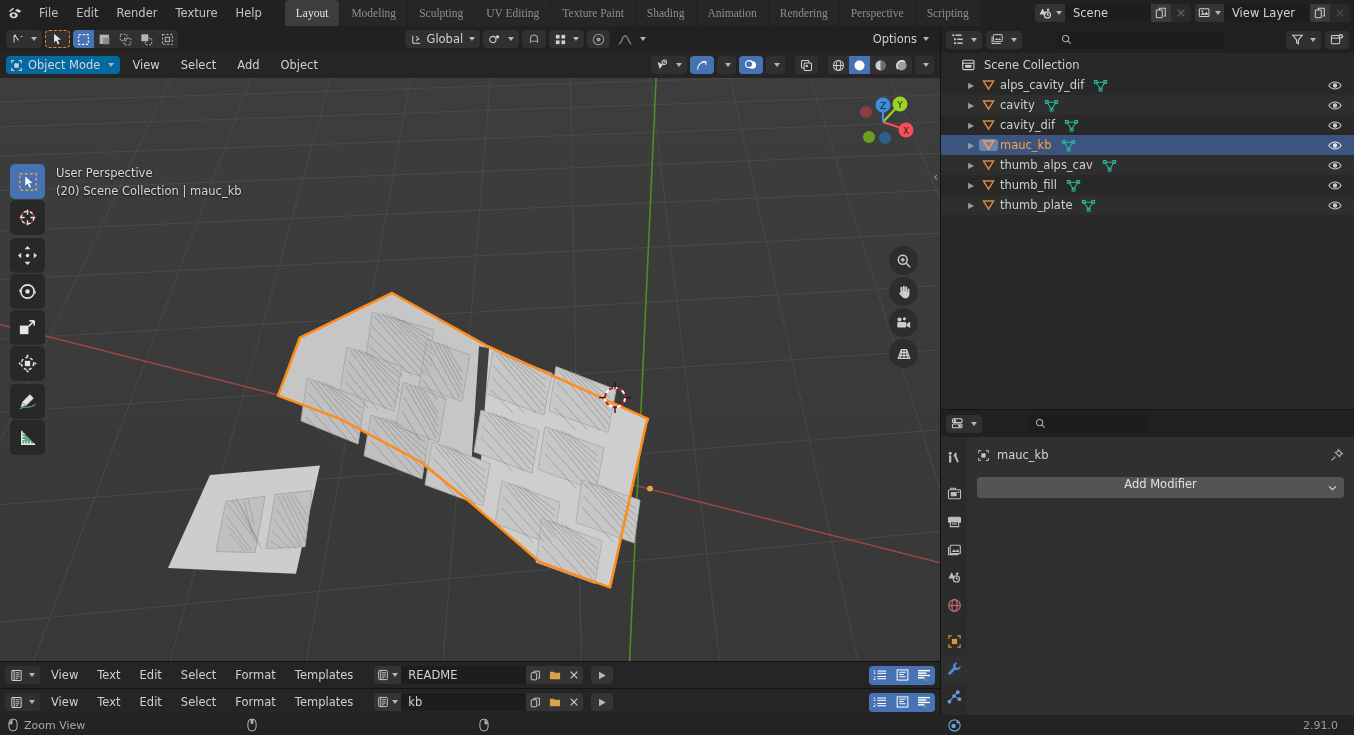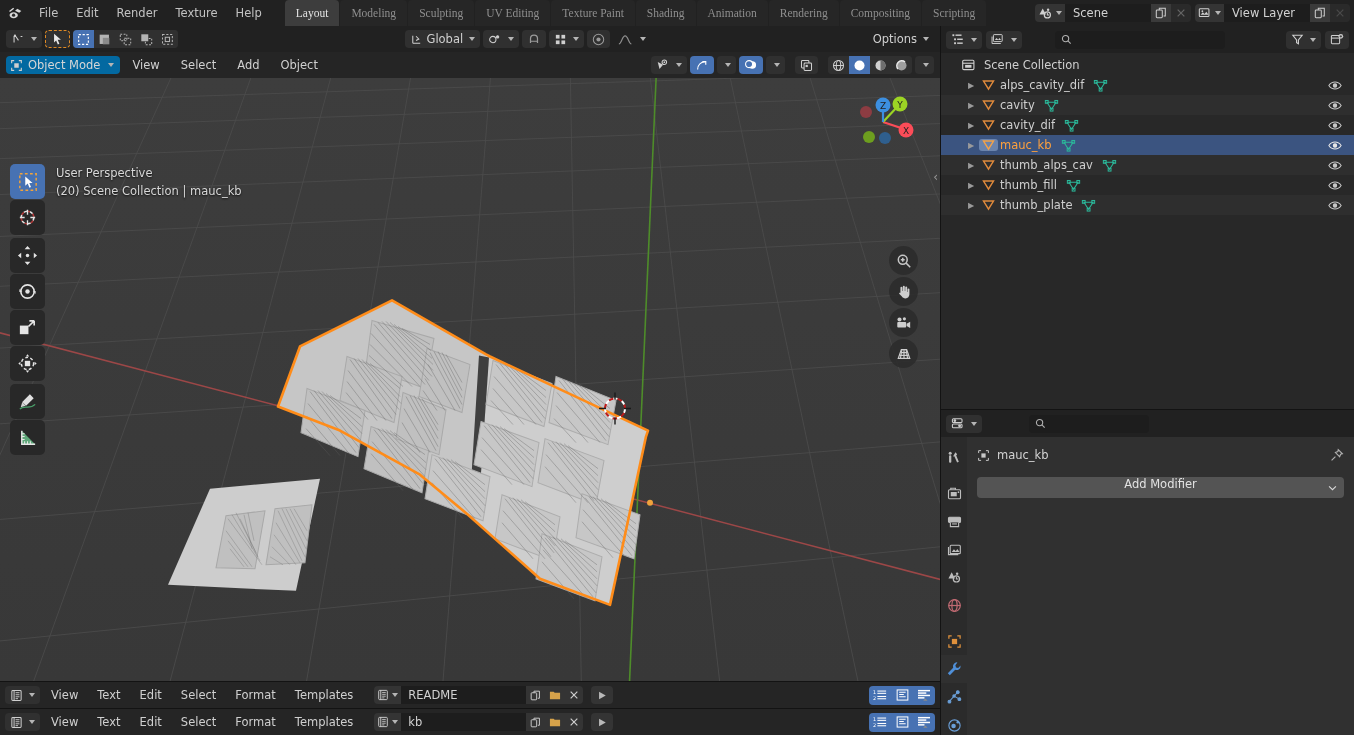--- a/index.html
+++ b/index.html
@@ -163,21 +163,21 @@
 
     <div class="wstabs">
       <div class="wstab active">Layout</div>
       <div class="wstab">Modeling</div>
       <div class="wstab">Sculpting</div>
       <div class="wstab">UV Editing</div>
       <div class="wstab">Texture Paint</div>
       <div class="wstab">Shading</div>
       <div class="wstab">Animation</div>
       <div class="wstab">Rendering</div>
-      <div class="wstab">Compositing</div>
+      <div class="wstab">Perspective</div>
       <div class="wstab">Scripting</div>
     </div>
 
     <div class="topbar-right">
       <div class="idblock">
         <div class="idbtn">
           <svg width="15" height="13" viewBox="0 0 16 14">
               <g fill="#cfcfcf">
             <path d="M5 1.5 L8.5 8 H1.5 Z"></path>
                 <circle cx="10.8" cy="3" r="1.3"></circle>
@@ -1127,13 +1127,37 @@
                     <path d="M1 1.6L5 5.4 9 1.6"></path>
                   </svg>
               </span>
             </div>
           </div>
         </div>
       </div>
     </div>
   </div>
 
+  <div class="statusbar">
+    <span class="mouse-ic">
+      <svg width="10" height="14" viewBox="0 0 11 15" fill="none" stroke="#b5b5b5" stroke-width="1.1">
+        <rect x="1" y="1" width="9" height="13" rx="4.3"></rect>
+          <path d="M1 6.2h3.4V1.2" fill="#b5b5b5"></path>
+        </svg>
+    </span>
+    <span class="status-lbl">Zoom View</span>
+    <span class="spacer-wide"></span>
+    <span class="mouse-ic">
+      <svg width="10" height="14" viewBox="0 0 11 15" fill="none" stroke="#b5b5b5" stroke-width="1.1">
+        <rect x="1" y="1" width="9" height="13" rx="4.3"></rect>
+          <rect x="4" y="1.2" width="3" height="5" fill="#b5b5b5" stroke="none"></rect>
+        </svg>
+    </span>
+    <span class="spacer-wide" style="width:210px"></span>
+    <span class="mouse-ic">
+      <svg width="10" height="14" viewBox="0 0 11 15" fill="none" stroke="#b5b5b5" stroke-width="1.1">
+        <rect x="1" y="1" width="9" height="13" rx="4.3"></rect>
+          <path d="M10 6.2H6.6V1.2" fill="#b5b5b5"></path>
+        </svg>
+    </span>
+    <span class="status-ver">2.91.0</span>
+  </div>
 </div>
 
 </body></html>

